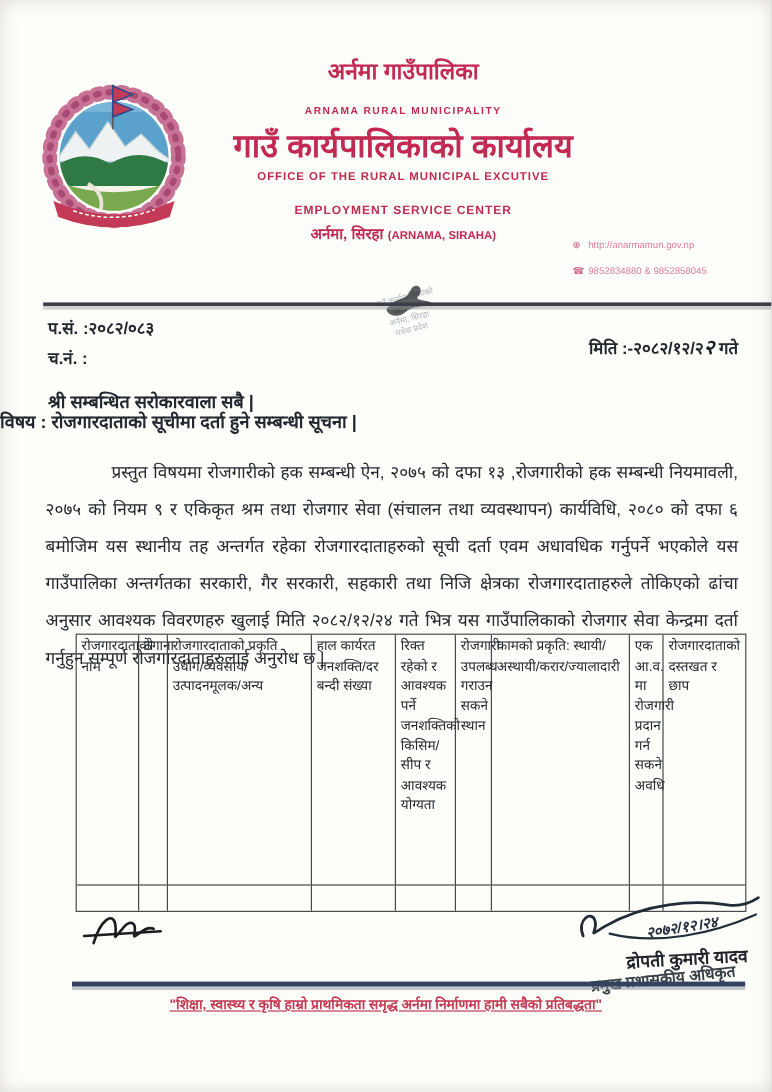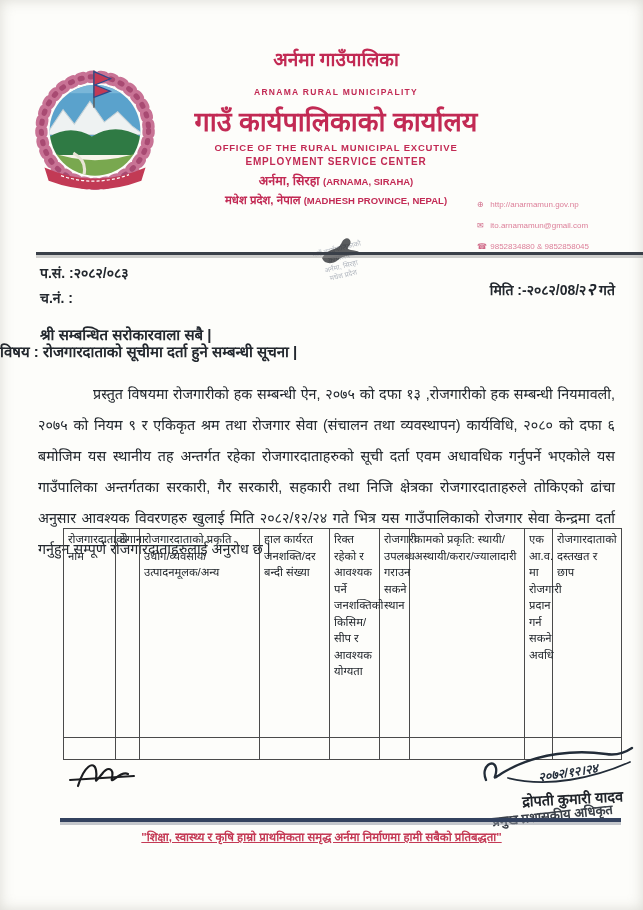--- a/index.html
+++ b/index.html
@@ -10,21 +10,21 @@
     box-shadow:inset 0 0 14px rgba(120,115,105,.25);
   }
   
   .emblem{position:absolute; left:28px; top:64px; width:134px; height:144px;}
   .head-center{position:absolute; left:140px; top:46px; width:392px; text-align:center; color:#c22a54;}
   .h-np1{font-size:19px; font-weight:bold;}
   .h-en1{font-size:8.5px; font-weight:bold; letter-spacing:1.3px; margin-top:15px;}
   .h-np2{font-size:27px; font-weight:bold; margin-top:5px;}
   .h-en2{font-size:9.5px; font-weight:bold; letter-spacing:.8px; margin-top:3px;}
   .h-np3{font-size:18px; font-weight:bold; margin-top:7px;}
-  .h-en3{font-size:10px; font-weight:bold; letter-spacing:.8px; margin-top:3px;}
+  .h-en3{font-size:10px; font-weight:bold; letter-spacing:.8px; margin-top:17px;}
   .h-np4{font-size:12.5px; font-weight:bold; margin-top:5px;}
   .h-np5{font-size:11.5px; font-weight:bold; margin-top:3px;}
   .h-en-inline{font-size:9.5px;}
   .contact{position:absolute; right:4px; top:194px; width:162px; font-size:8px; color:#dc7f99; line-height:21px;}
   .contact .row{white-space:nowrap;}
   .contact .ic{display:inline-block; width:11px; color:#d06a88;}
   
   .stamp{position:absolute; left:288px; top:244px; width:104px; transform:rotate(-14deg);
          font-size:7px; line-height:9px; color:#707a8c; opacity:.55; text-align:center;}
   .stamp-blob{position:absolute; left:316px; top:232px; width:52px; height:34px; opacity:.85;}
@@ -95,34 +95,26 @@
   <div class="head-center">
     <div class="h-np1">अर्नमा गाउँपालिका</div>
     <div class="h-en1">ARNAMA RURAL MUNICIPALITY</div>
     <div class="h-np2">गाउँ कार्यपालिकाको कार्यालय</div>
     <div class="h-en2">OFFICE OF THE RURAL MUNICIPAL EXCUTIVE</div>
     <div class="h-en3">EMPLOYMENT SERVICE CENTER</div>
     <div class="h-np4">
       <span>अर्नमा, सिरहा</span>
       <span class="h-en-inline">(ARNAMA, SIRAHA)</span>
     </div>
-    <div class="h-np5">
-      <span>मधेश प्रदेश, नेपाल</span>
-      <span class="h-en-inline">(MADHESH PROVINCE, NEPAL)</span>
-    </div>
   </div>
 
   <div class="contact">
     <div class="row">
       <span class="ic">⊕</span>
       <span>http://anarmamun.gov.np</span>
-    </div>
-    <div class="row">
-      <span class="ic">✉</span>
-      <span>ito.arnamamun@gmail.com</span>
     </div>
     <div class="row">
       <span class="ic">☎</span>
       <span>9852834880 &amp; 9852858045</span>
     </div>
   </div>
 
   <div class="stamp">
     <div>गाउँ कार्यपालिकाको</div>
     <div>कार्यालय</div>
@@ -130,21 +122,21 @@
     <div>मधेश प्रदेश</div>
   </div>
   <svg class="stamp-blob" viewBox="0 0 52 34">
     <path d="M6 26 C14 14 22 20 26 10 C30 2 38 8 33 14 C28 20 40 16 46 22 C38 24 28 22 22 28 C16 33 8 32 6 26 Z" fill="#1c1e22" opacity=".85"></path>
   </svg>
 
   <div class="rule-top"></div>
   <div class="ref">प.सं. :२०८२/०८३</div>
   <div class="chn">च.नं. :</div>
   <div class="miti">
-    <span>मिति :-२०८२/08/२</span><span class="hand">२</span><span> गते</span>
+    <span>मिति :-२०८२/१२/२</span><span class="hand">२</span><span> गते</span>
   </div>
   <div class="addressee">श्री सम्बन्धित सरोकारवाला सबै |</div>
 
   <div class="subject">विषय : रोजगारदाताको सूचीमा दर्ता हुने सम्बन्धी सूचना |</div>
   <div class="body-par">प्रस्तुत विषयमा रोजगारीको हक सम्बन्धी ऐन, २०७५ को दफा १३ ,रोजगारीको हक सम्बन्धी नियमावली, २०७५ को नियम ९ र एकिकृत श्रम तथा रोजगार सेवा (संचालन तथा व्यवस्थापन) कार्यविधि, २०८० को दफा ६ बमोजिम यस स्थानीय तह अन्तर्गत रहेका रोजगारदाताहरुको  सूची दर्ता एवम अधावधिक गर्नुपर्ने भएकोले यस गाउँपालिका अन्तर्गतका सरकारी, गैर सरकारी, सहकारी तथा निजि क्षेत्रका रोजगारदाताहरुले तोकिएको ढांचा अनुसार आवश्यक विवरणहरु खुलाई मिति २०८२/१२/२४ गते भित्र यस गाउँपालिकाको रोजगार सेवा केन्द्रमा दर्ता गर्नुहुन सम्पूर्ण रोजगारदाताहरुलाई अनुरोध छ |</div>
 
   <div class="emp-table">
     <div class="cell hdr">रोजगारदाताको नाम</div>
     <div class="cell hdr">ठेगाना</div>
     <div class="cell hdr">रोजगारदाताको प्रकृति उधोग/व्यवसाय/उत्पादनमूलक/अन्य</div>

